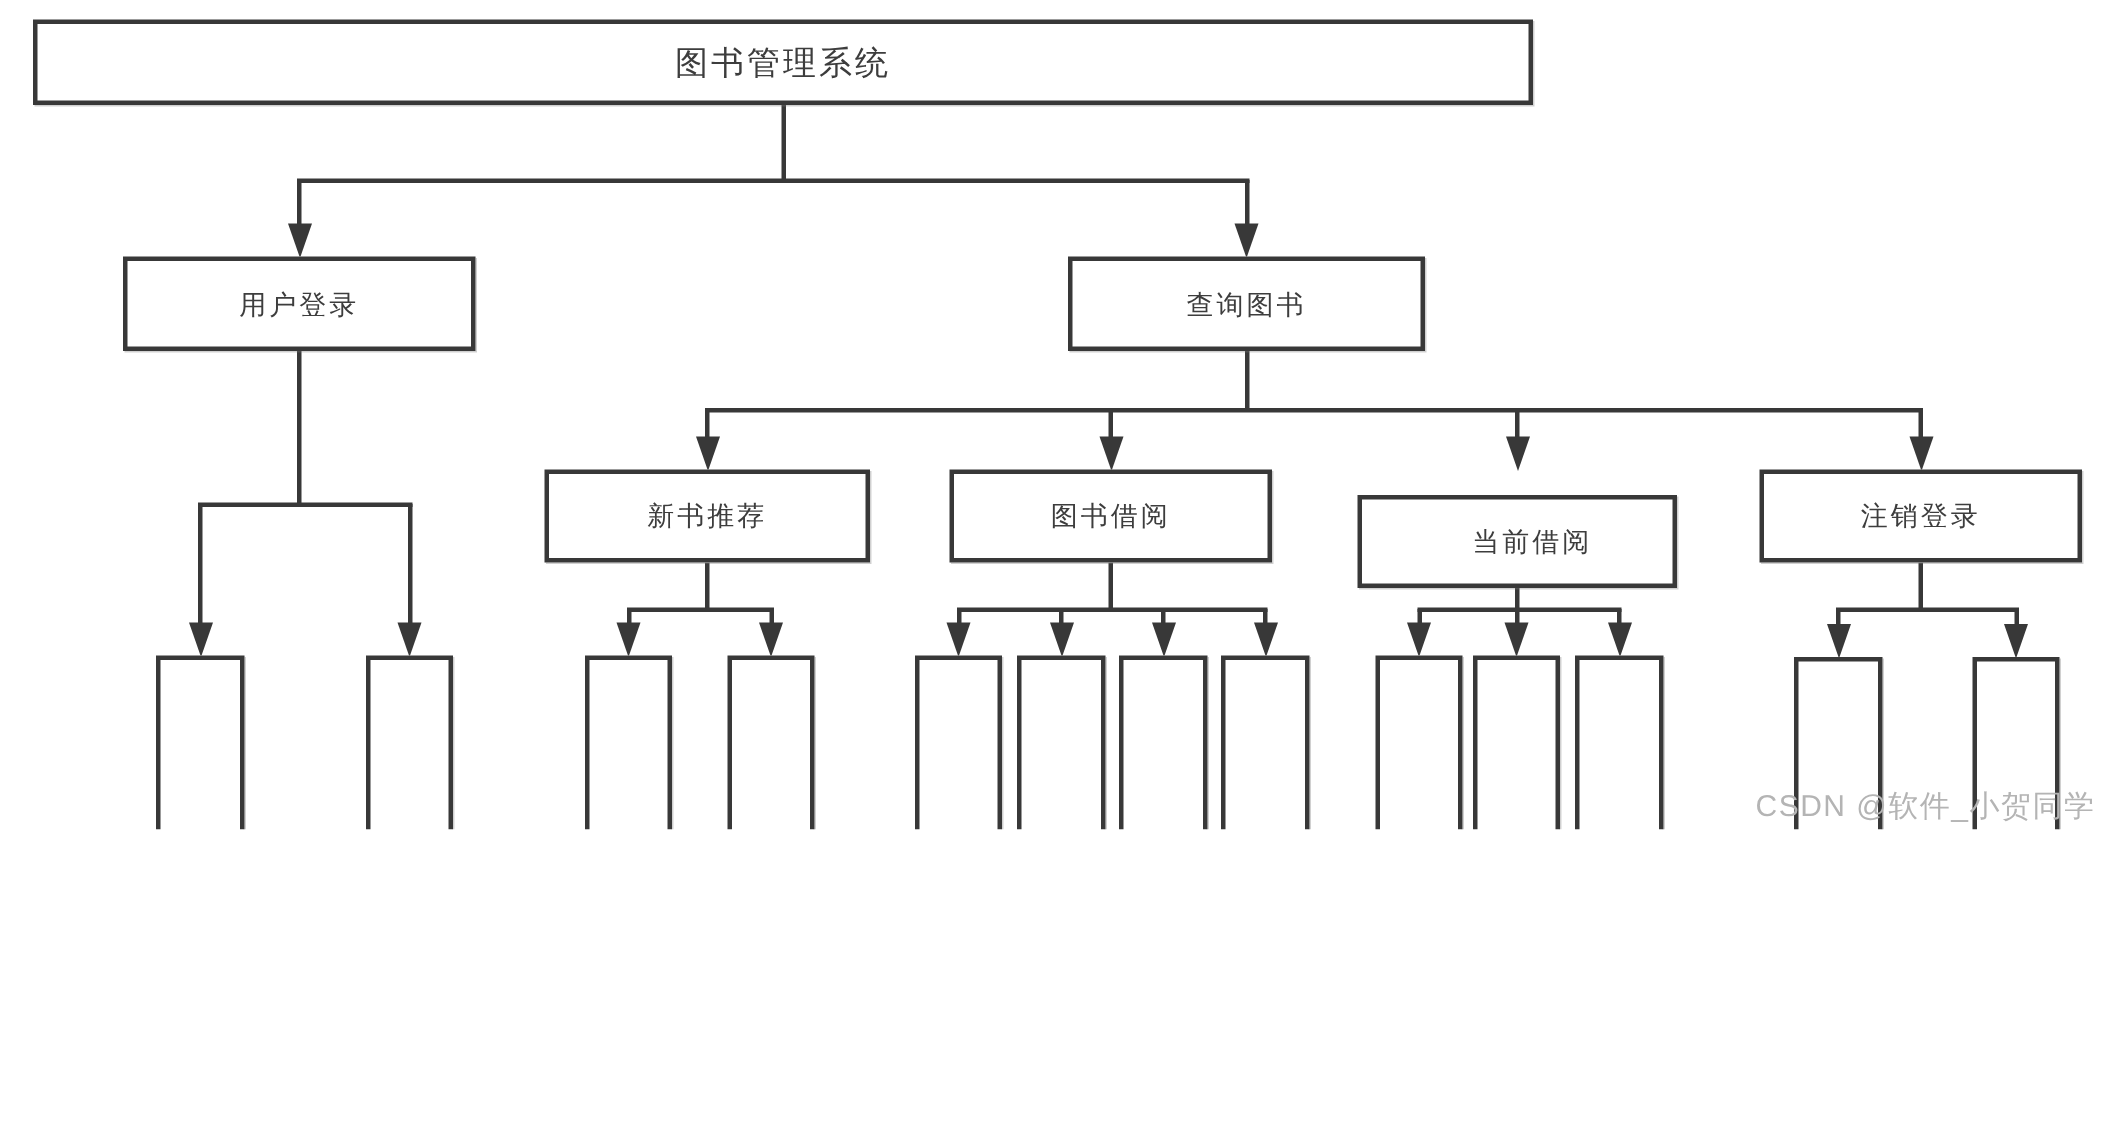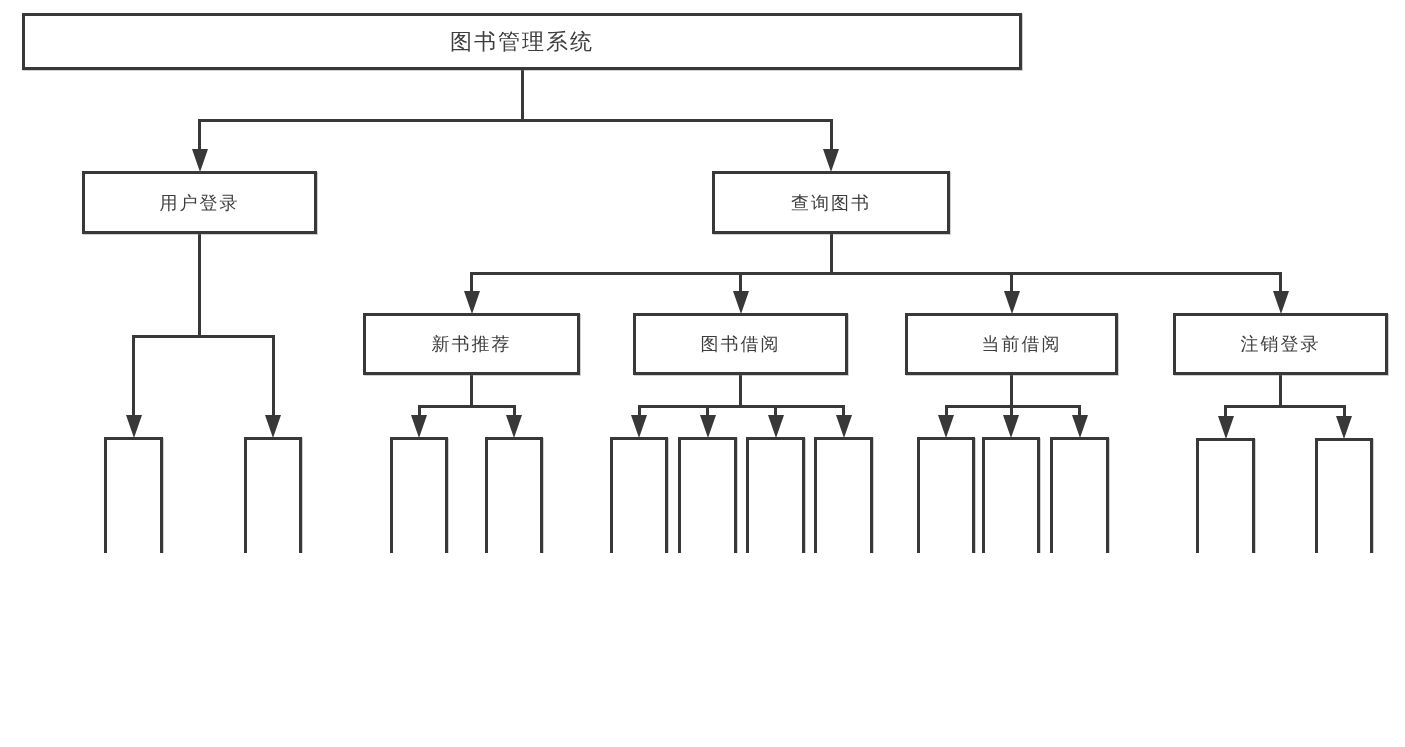--- a/index.html
+++ b/index.html
@@ -128,21 +128,21 @@
     </div>
     <div class="node" style="left: 712px; top: 171px; width: 238px; height: 63px;">
       <span class="label">查询图书</span>
     </div>
     <div class="node" style="left: 363px; top: 313px; width: 217px; height: 62px;">
       <span class="label">新书推荐</span>
     </div>
     <div class="node" style="left: 633px; top: 313px; width: 215px; height: 62px;">
       <span class="label">图书借阅</span>
     </div>
-    <div class="node" style="left: 905px; top: 313px; width: 213px; height: 62px; padding-left: 20px;">
+    <div class="node" style="left: 905px; top: 330px; width: 213px; height: 62px; padding-left: 20px;">
       <span class="label">当前借阅</span>
     </div>
     <div class="node" style="left: 1173px; top: 313px; width: 215px; height: 62px;">
       <span class="label">注销登录</span>
     </div>
     <div class="node v" style="left: 104px; top: 437px; width: 59px; height: 299px;">
       <span class="label">用户登录</span>
     </div>
     <div class="node v" style="left: 244px; top: 437px; width: 58px; height: 299px;">
       <span class="label">注销登录</span>
@@ -173,13 +173,14 @@
     </div>
     <div class="node v" style="left: 1050px; top: 437px; width: 59px; height: 300px;">
       <span class="label">确认归还（管理员）</span>
     </div>
     <div class="node v" style="left: 1196px; top: 438px; width: 59px; height: 276px;">
       <span class="label">新增借阅记录</span>
     </div>
     <div class="node v" style="left: 1315px; top: 438px; width: 58px; height: 276px;">
       <span class="label">查询借阅记录</span>
     </div>
+    <div class="watermark">CSDN @软件_小贺同学</div>
   </div>
 
 </body></html>

